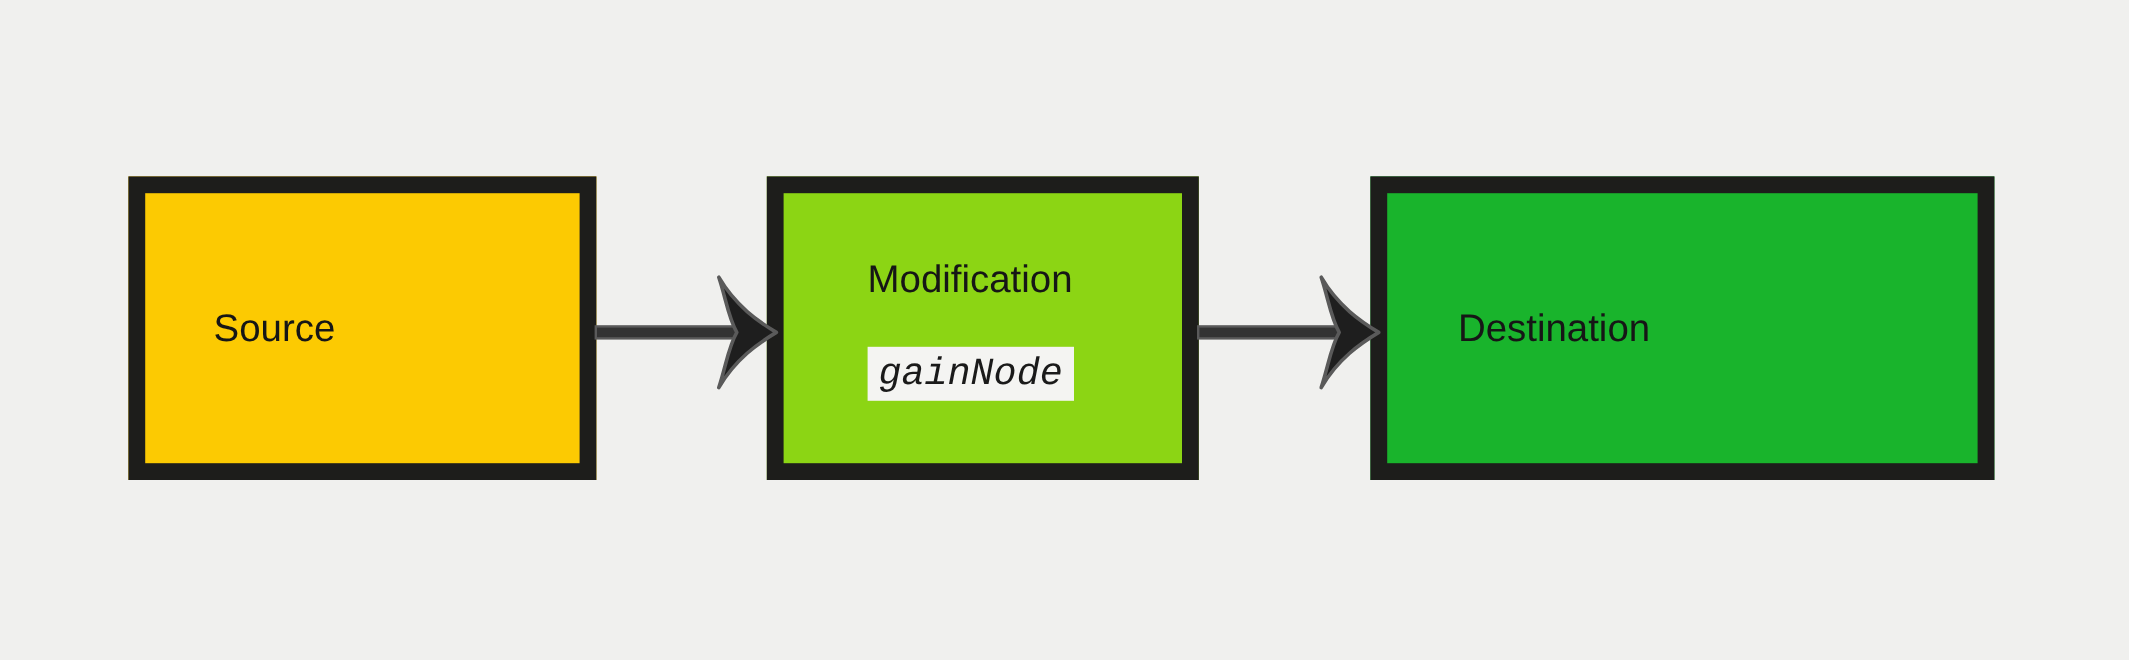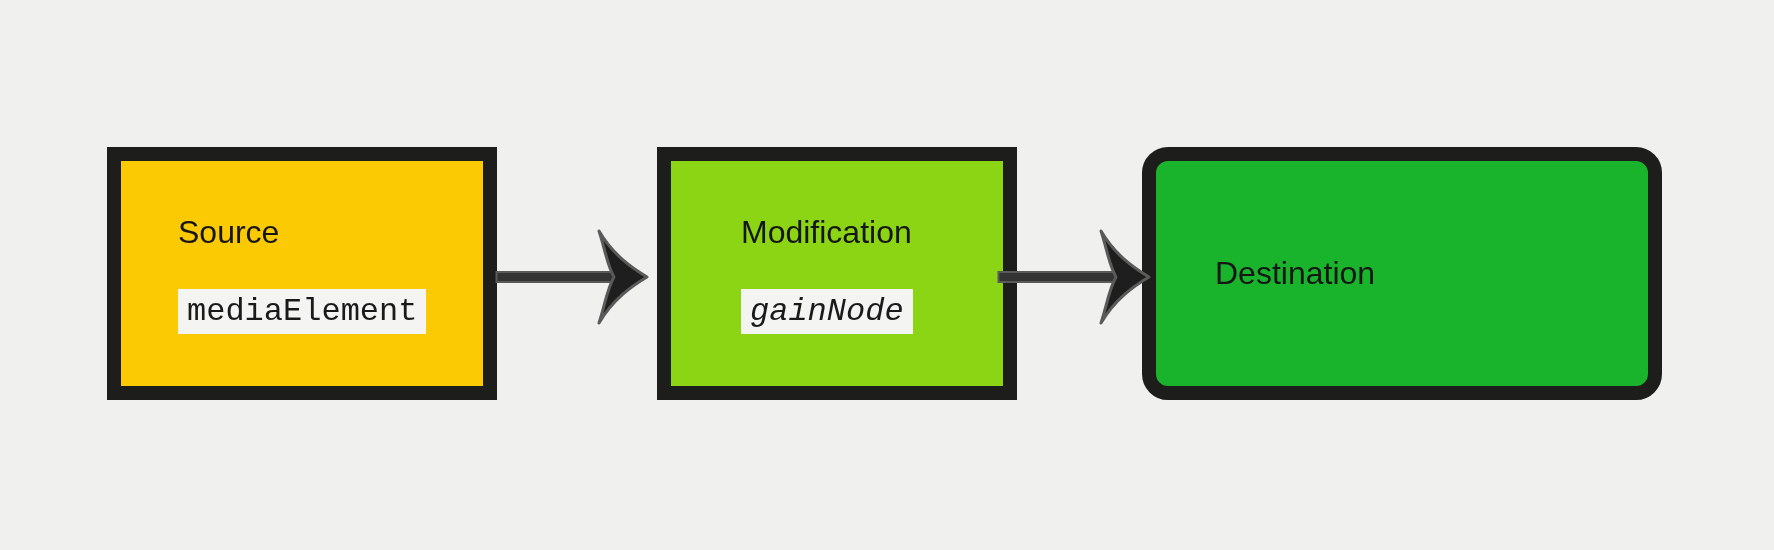--- a/index.html
+++ b/index.html
@@ -18,21 +18,21 @@
     box-sizing: border-box;
     border: 14px solid #1d1d1b;
     display: flex;
     flex-direction: column;
     justify-content: center;
     align-items: flex-start;
     z-index: 1;
     gap: 20px;
   }
   .node.n1 { left: 107px;  width: 390px; padding-left: 57px; }
-  .node.n2 { left: 639px;  width: 360px; padding-left: 70px; margin-left: 18px; }
+  .node.n2 { left: 639px;  width: 360px; padding-left: 70px; }
   .node.n3 { left: 1142px; width: 520px; padding-left: 59px; }
   .node-title {
     font-size: 32px;
     line-height: 1.2;
     color: #161616;
     font-weight: 400;
   }
   .code-chip {
     display: inline-block;
     margin-top: 17px;
@@ -53,33 +53,32 @@
   .arrow.a1 { left: 495px; }
   .arrow.a2 { left: 997px; }
   .arrow rect { stroke-width: 2px; }
   .arrow path { stroke-width: 3px; stroke-linejoin: round; }
 </style>
 </head>
 <body style="background-color: rgb(240, 240, 238);">
 
 <div class="node n1" style="background-color: rgb(252, 202, 2);">
   <div class="node-title">Source</div>
-  <span class="code-chip" style="background-color: rgb(244, 244, 242);">mediaElement</span>
 </div>
 
 <svg class="arrow a1" viewBox="0 0 155 112" xmlns="http://www.w3.org/2000/svg">
   <rect x="1.5" y="51" width="119" height="10" fill="#333333" stroke="#5a5a5a"></rect>
   <path d="M152,56 C137,47 118,34 104,10 C110,28 112,44 119,56 C112,68 110,84 104,102 C118,78 137,65 152,56 Z" fill="#1e1e1e" stroke="#5a5a5a"></path>
 </svg>
 
 <div class="node n2" style="background-color: rgb(140, 213, 20);">
   <div class="node-title">Modification</div>
   <span class="code-chip" style="background-color: rgb(244, 244, 242); font-style: italic;">gainNode</span>
 </div>
 
 <svg class="arrow a2" viewBox="0 0 155 112" xmlns="http://www.w3.org/2000/svg">
   <rect x="1.5" y="51" width="119" height="10" fill="#333333" stroke="#5a5a5a"></rect>
   <path d="M152,56 C137,47 118,34 104,10 C110,28 112,44 119,56 C112,68 110,84 104,102 C118,78 137,65 152,56 Z" fill="#1e1e1e" stroke="#5a5a5a"></path>
 </svg>
 
-<div class="node n3" style="background-color: rgb(25, 180, 44); border-radius: 26px;">
+<div class="node n3" style="background-color: rgb(25, 180, 44);">
   <div class="node-title">Destination</div>
 </div>
 
 </body></html>

